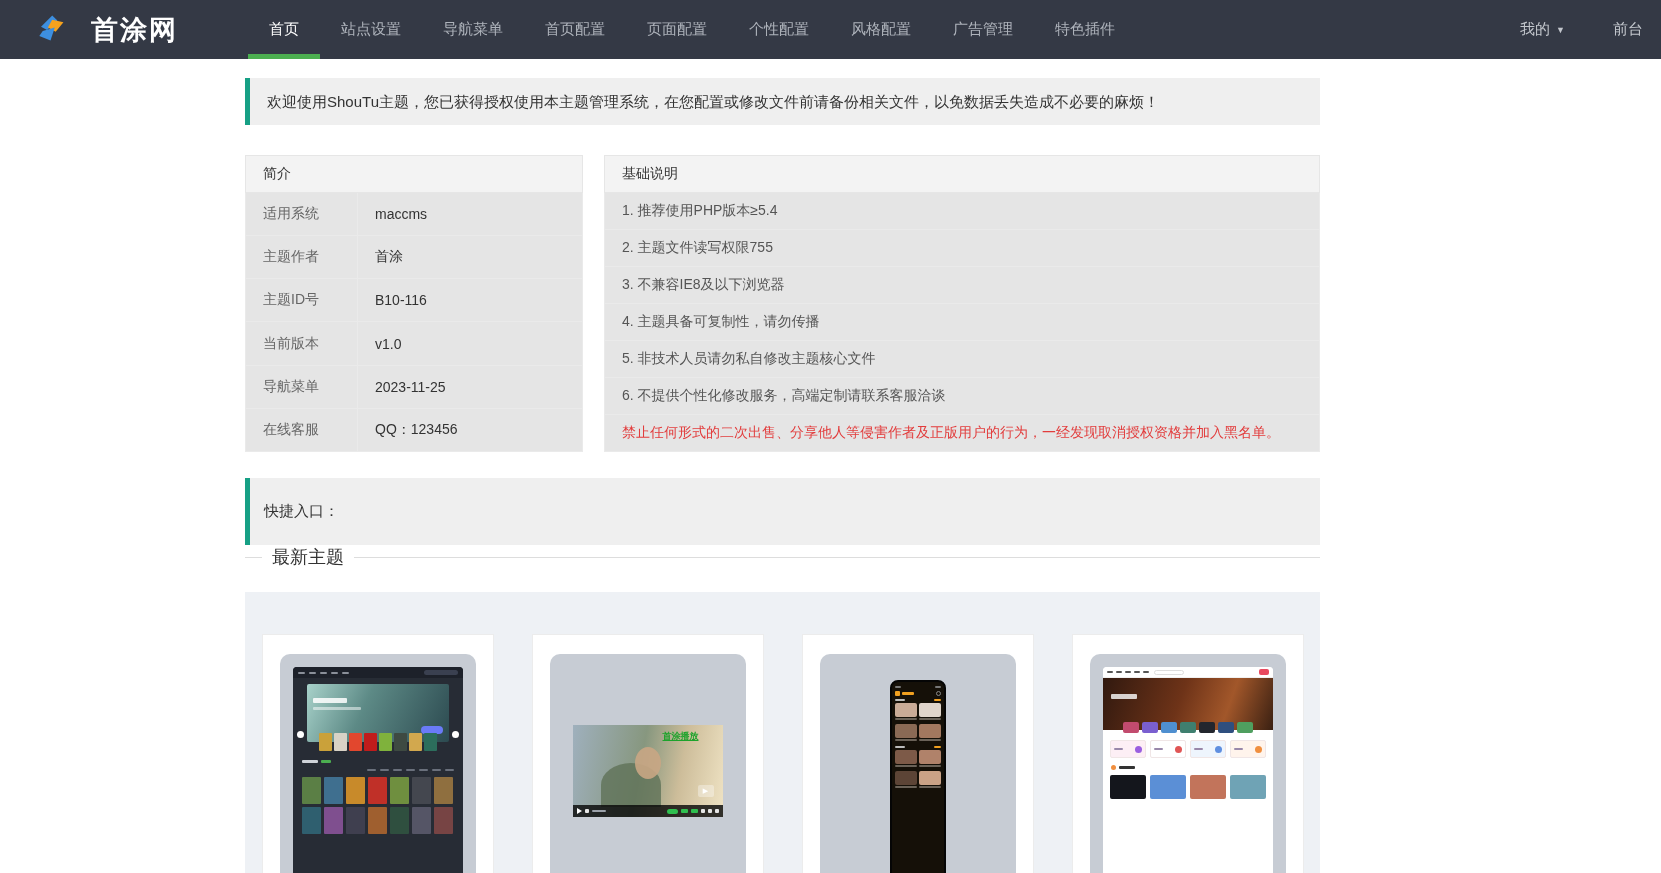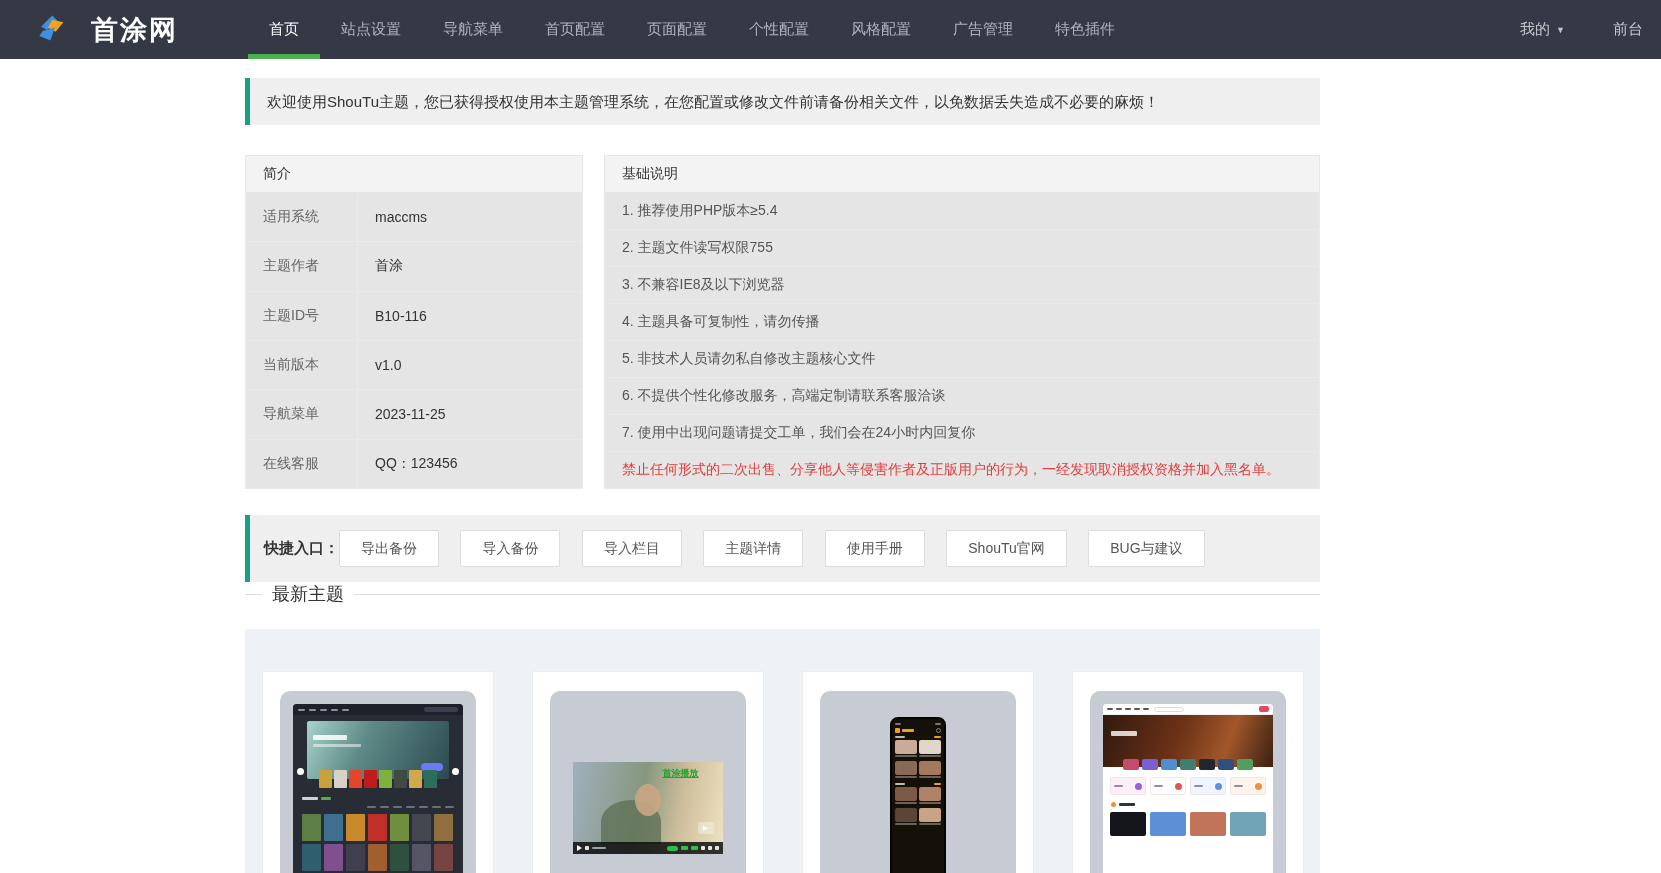--- a/index.html
+++ b/index.html
@@ -36,21 +36,21 @@
   th { background:#f3f3f3; height:37px; text-align:left; font-weight:400;
     color:#333; padding-left:17px; border:1px solid #e6e6e6; }
   td { height:37px; padding-left:17px; border:1px solid #eaeaea; color:#333; }
   td.lbl { width:112px; color:#666; }
   .notes-table td { color:#555; }
   .notes-table td.warn { color:#e23c3c; }
 
   
   .quick { margin-top:26px; height:67px; background:#efefef; border-left:5px solid #16a085;
     display:flex; align-items:center; padding-left:14px; }
-  .quick-label { font-size:15px; font-weight:bold; color:#333; }
+  .quick-label { font-size:15px; font-weight:normal; color:#333; margin-right:8px; }
   .quick button { height:37px; padding:0 21px; margin-right:17px; background:#fff;
     border:1px solid #dcdcdc; border-radius:2px; font-size:14px; color:#555; cursor:pointer;
     font-family:inherit; }
 
   
   .section-title { display:flex; align-items:center;
     font-size:18px; color:#333; }
   .tline { height:1px; background:#ddd; }
   .tline.short { width:17px; margin-right:10px; }
   .tline.long { flex:1; margin-left:10px; }
@@ -286,52 +286,32 @@
           </tr>
 
           <tr>
             <td>5. 非技术人员请勿私自修改主题核心文件</td>
           </tr>
 
           <tr>
             <td>6. 不提供个性化修改服务，高端定制请联系客服洽谈</td>
           </tr>
 
-          <tr>
-            <td>7. 使用中出现问题请提交工单，我们会在24小时内回复你</td>
-          </tr>
         </tbody>
       <tbody>
         <tr>
           <td class="warn">禁止任何形式的二次出售、分享他人等侵害作者及正版用户的行为，一经发现取消授权资格并加入黑名单。</td>
         </tr>
       </tbody>
     </table>
 
   </div>
 
   <div class="quick">
     <span class="quick-label">快捷入口：</span>
-    <span>
-      
-    
-        <button>导出备份</button>
-      
-        <button>导入备份</button>
-      
-        <button>导入栏目</button>
-      
-        <button>主题详情</button>
-      
-        <button>使用手册</button>
-      
-        <button>ShouTu官网</button>
-      
-        <button>BUG与建议</button>
-      </span>
   </div>
 
   <div class="section-title">
     <span class="tline short"></span>
     <span>最新主题</span>
     <span class="tline long"></span>
   </div>
 </div>
 
 <div class="container">

